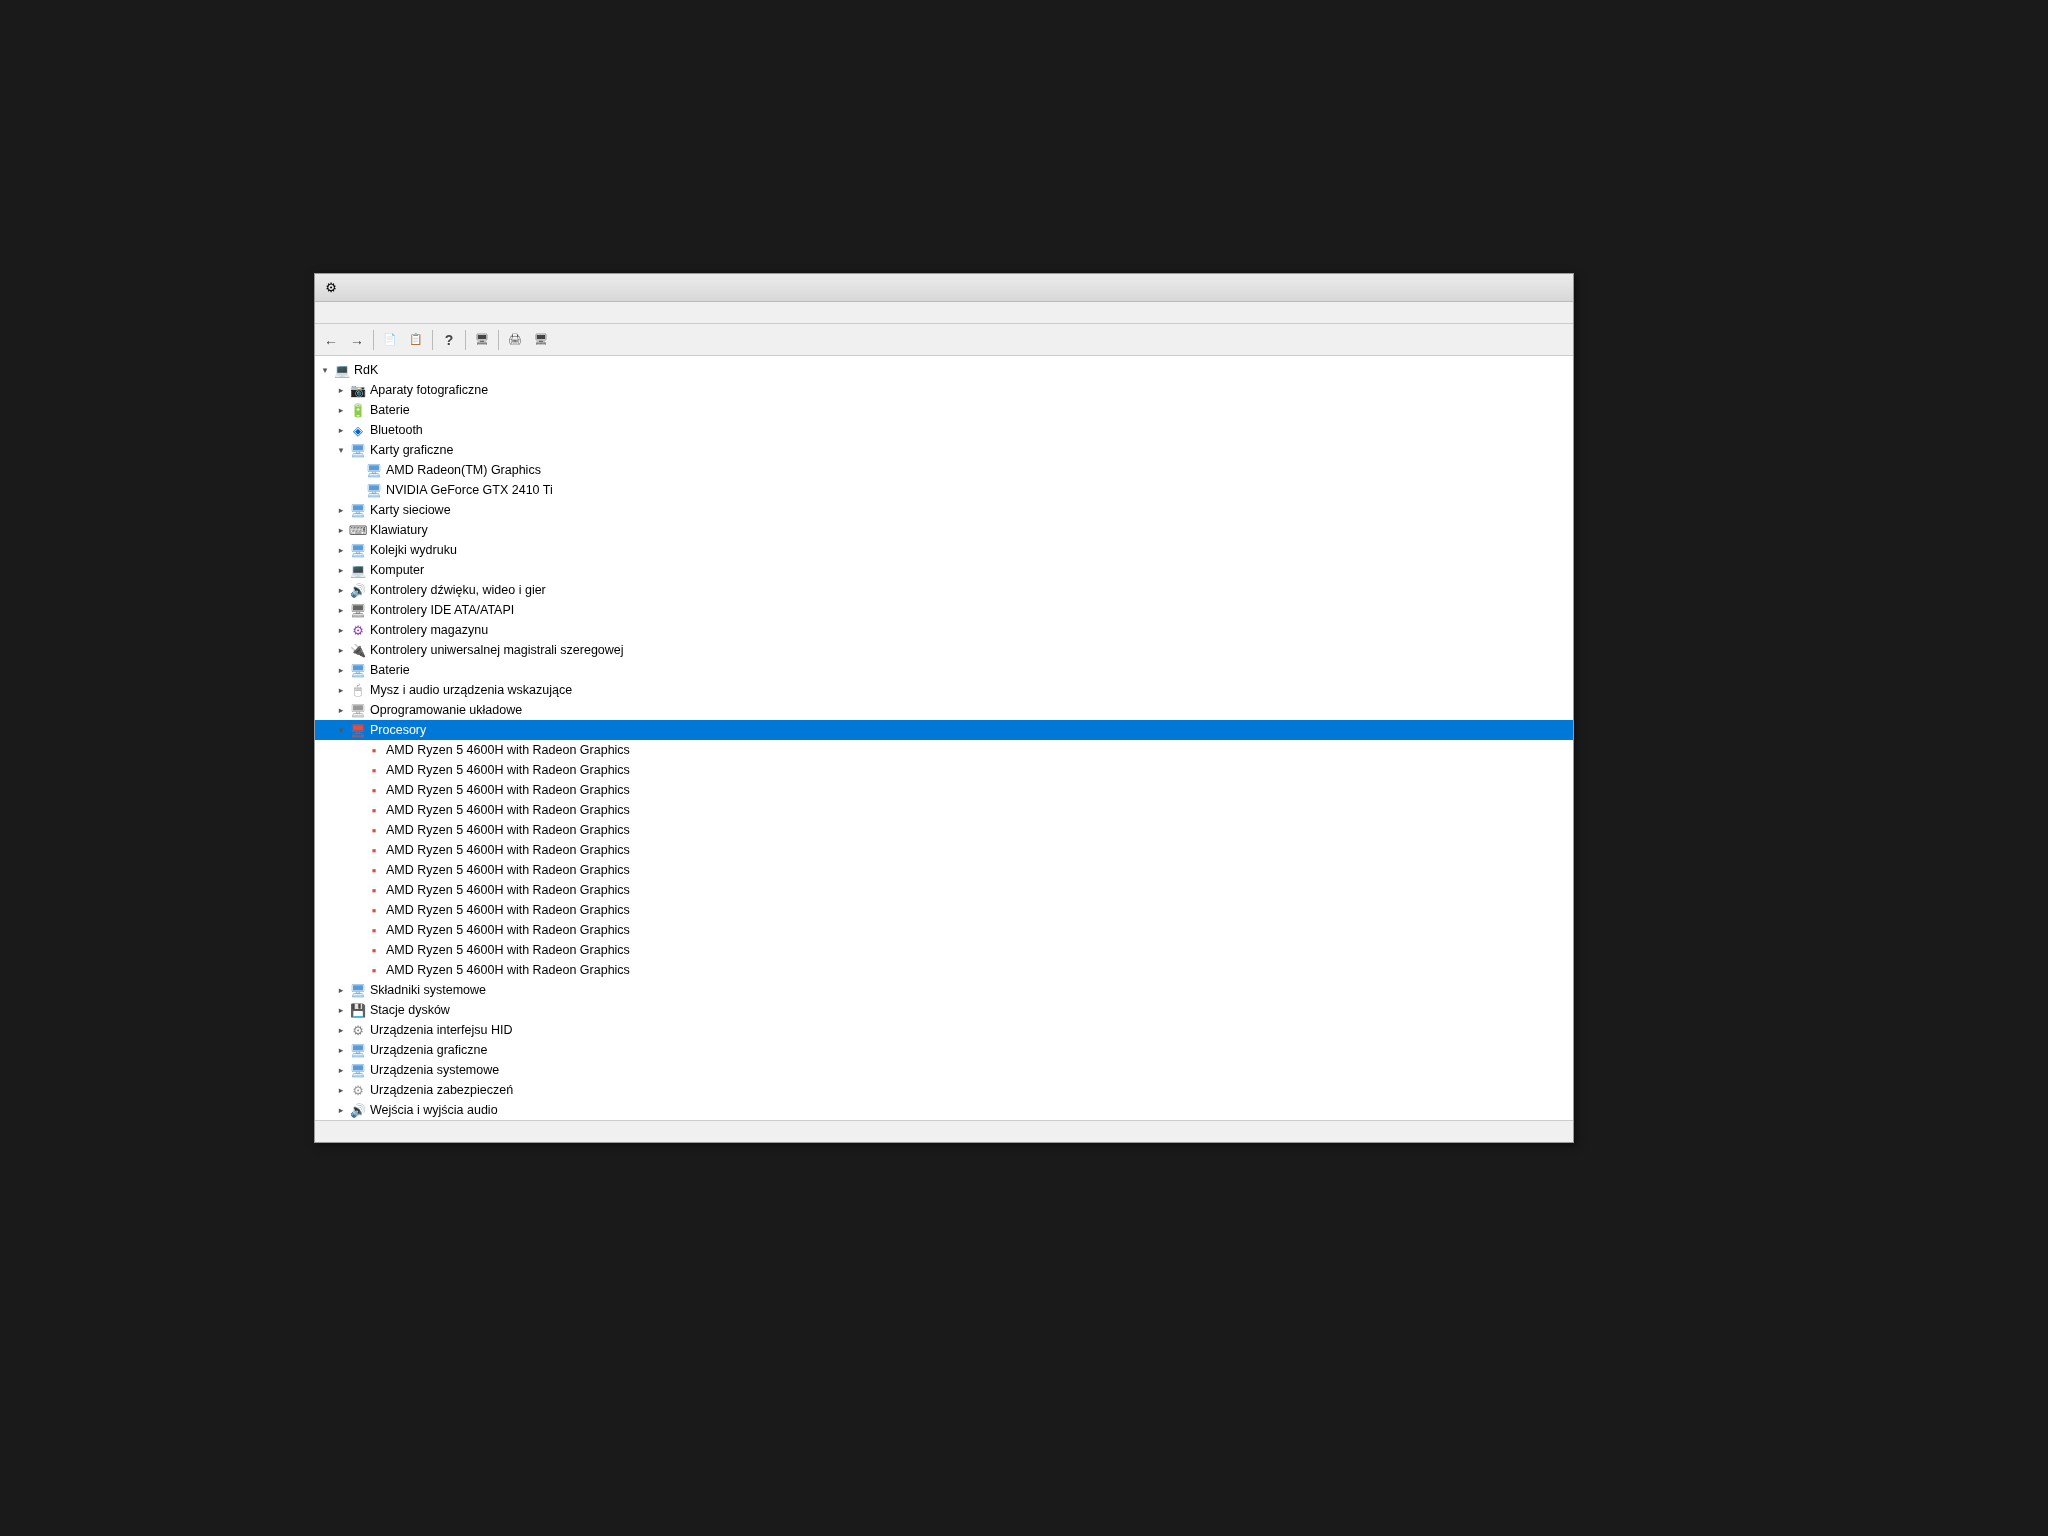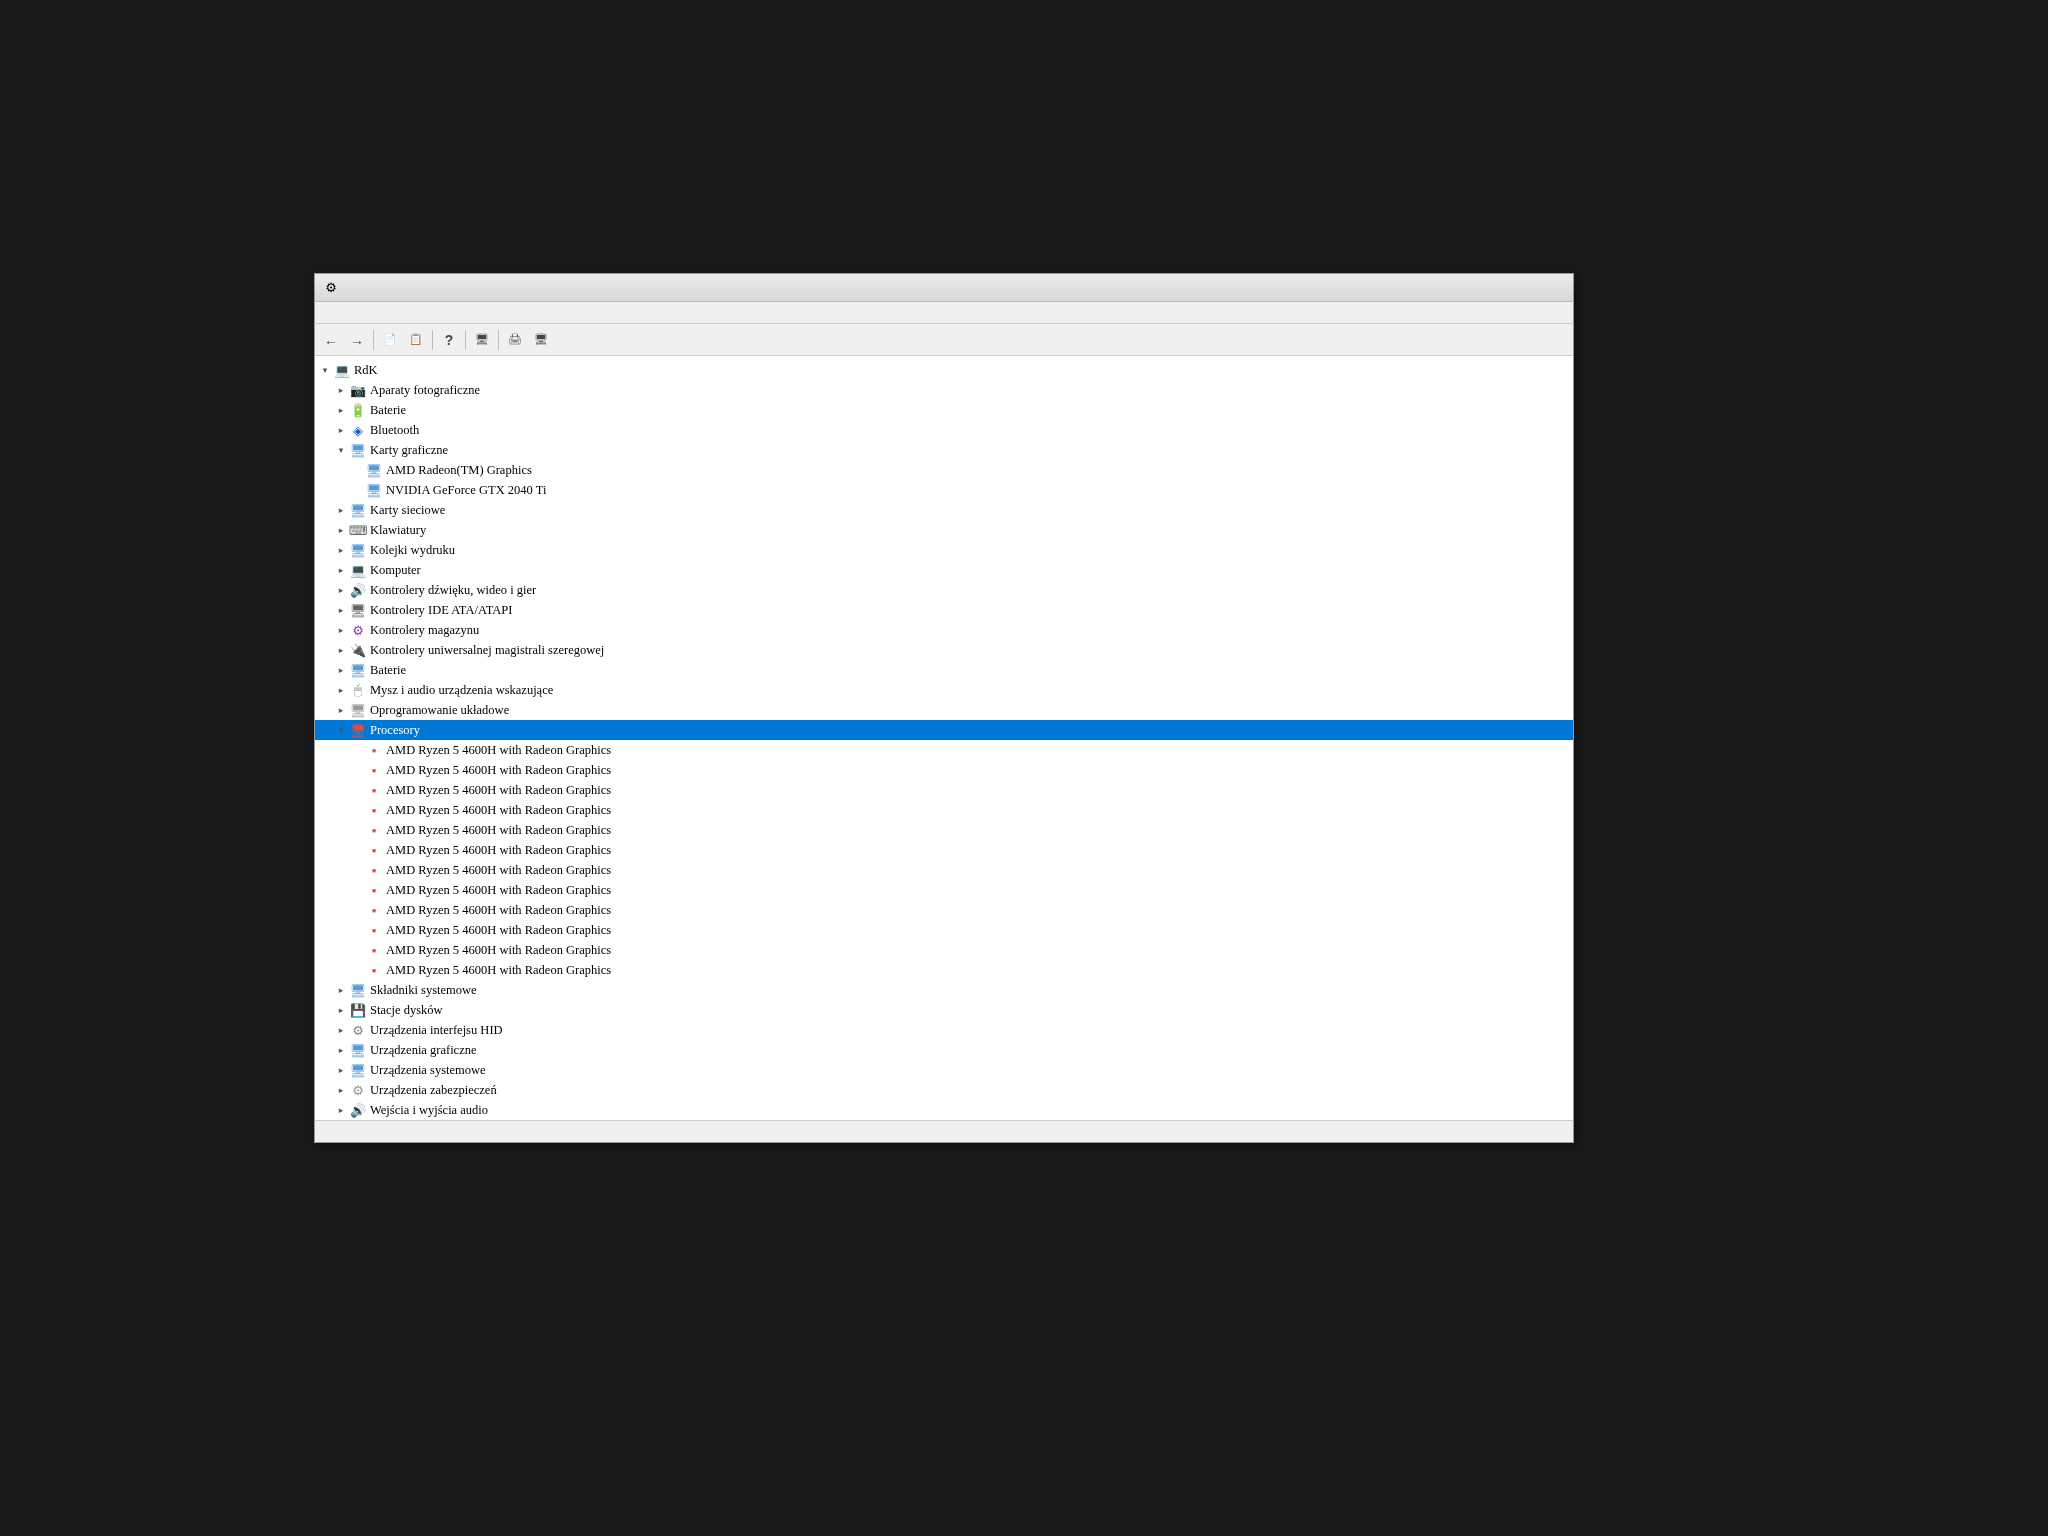--- a/index.html
+++ b/index.html
@@ -133,21 +133,20 @@
       height: 18px;
       display: flex;
       align-items: center;
       justify-content: center;
       flex-shrink: 0;
       margin-right: 3px;
       font-size: 13px;
     }
     .item-label {
       font-size: 12.5px;
-      font-family: Liberation Serif, serif;
     }
     
     .icon-computer { color: #5b9bd5; }
     .icon-camera { color: #d4a017; }
     .icon-battery { color: #4caf50; }
     .icon-bluetooth { color: #0066cc; }
     .icon-gpu { color: #5b9bd5; }
     .icon-network { color: #5b9bd5; }
     .icon-keyboard { color: #666; }
     .icon-printer { color: #5b9bd5; }
@@ -241,21 +240,21 @@
       <div class="tree-item">
         <span class="indent" style="width:32px;"></span>
         <span class="expand-placeholder"></span>
         <span class="item-icon icon-gpu">🖥</span>
         <span class="item-label">AMD Radeon(TM) Graphics</span>
       </div>
       <div class="tree-item">
         <span class="indent" style="width:32px;"></span>
         <span class="expand-placeholder"></span>
         <span class="item-icon icon-gpu">🖥</span>
-        <span class="item-label">NVIDIA GeForce GTX 2040 Ti</span>
+        <span class="item-label">NVIDIA GeForce GTX 2410 Ti</span>
       </div>
       <div class="tree-item">
         <span class="indent" style="width:16px;"></span>
         <span class="expand-btn">▸</span>
         <span class="item-icon icon-network">🖥</span>
         <span class="item-label">Karty sieciowe</span>
       </div>
       <div class="tree-item">
         <span class="indent" style="width:16px;"></span>
         <span class="expand-btn">▸</span>

